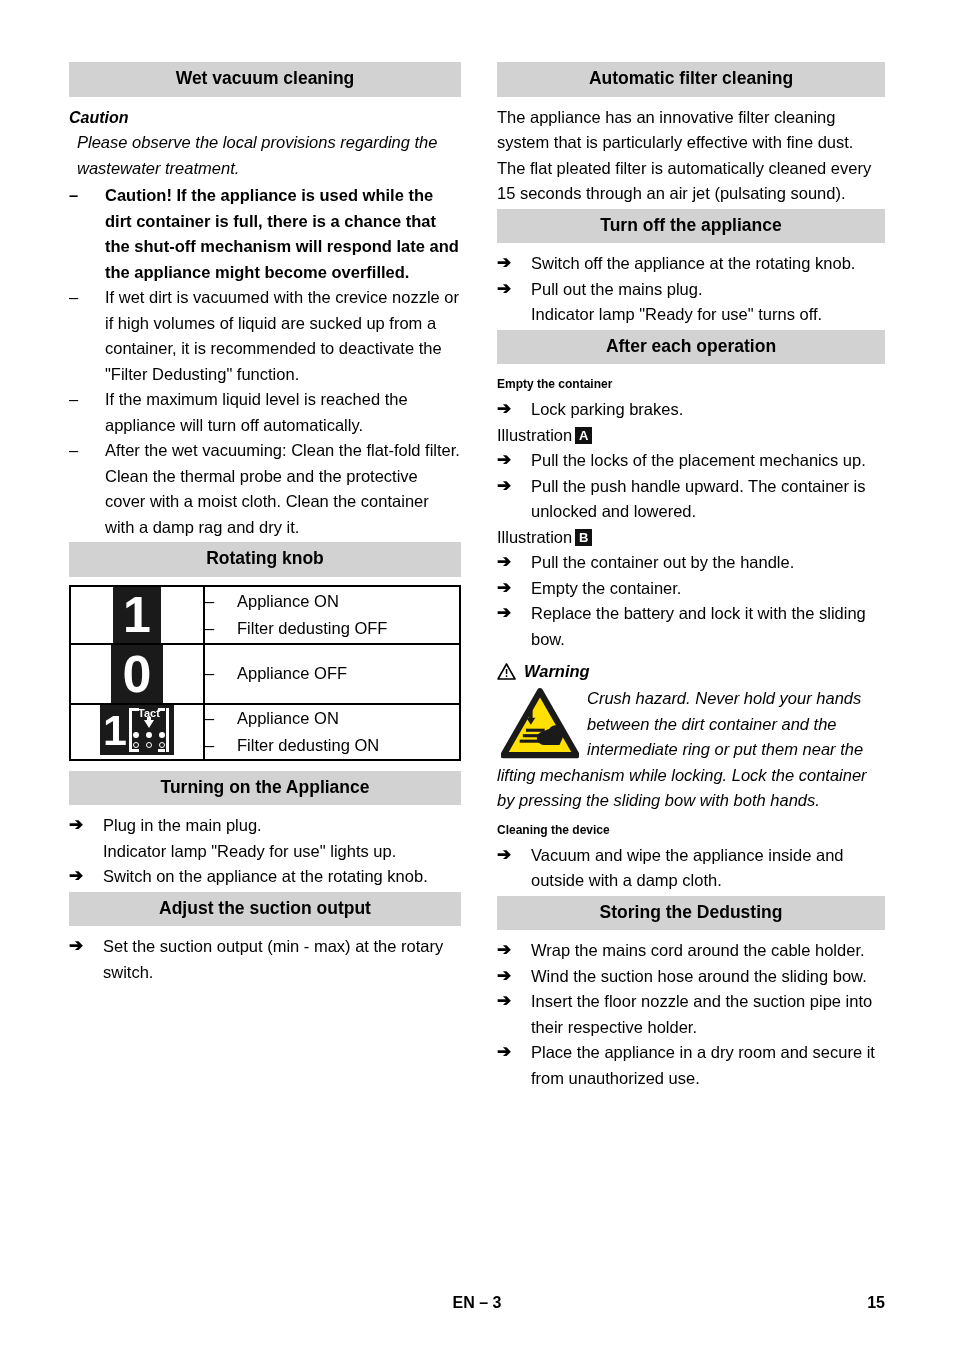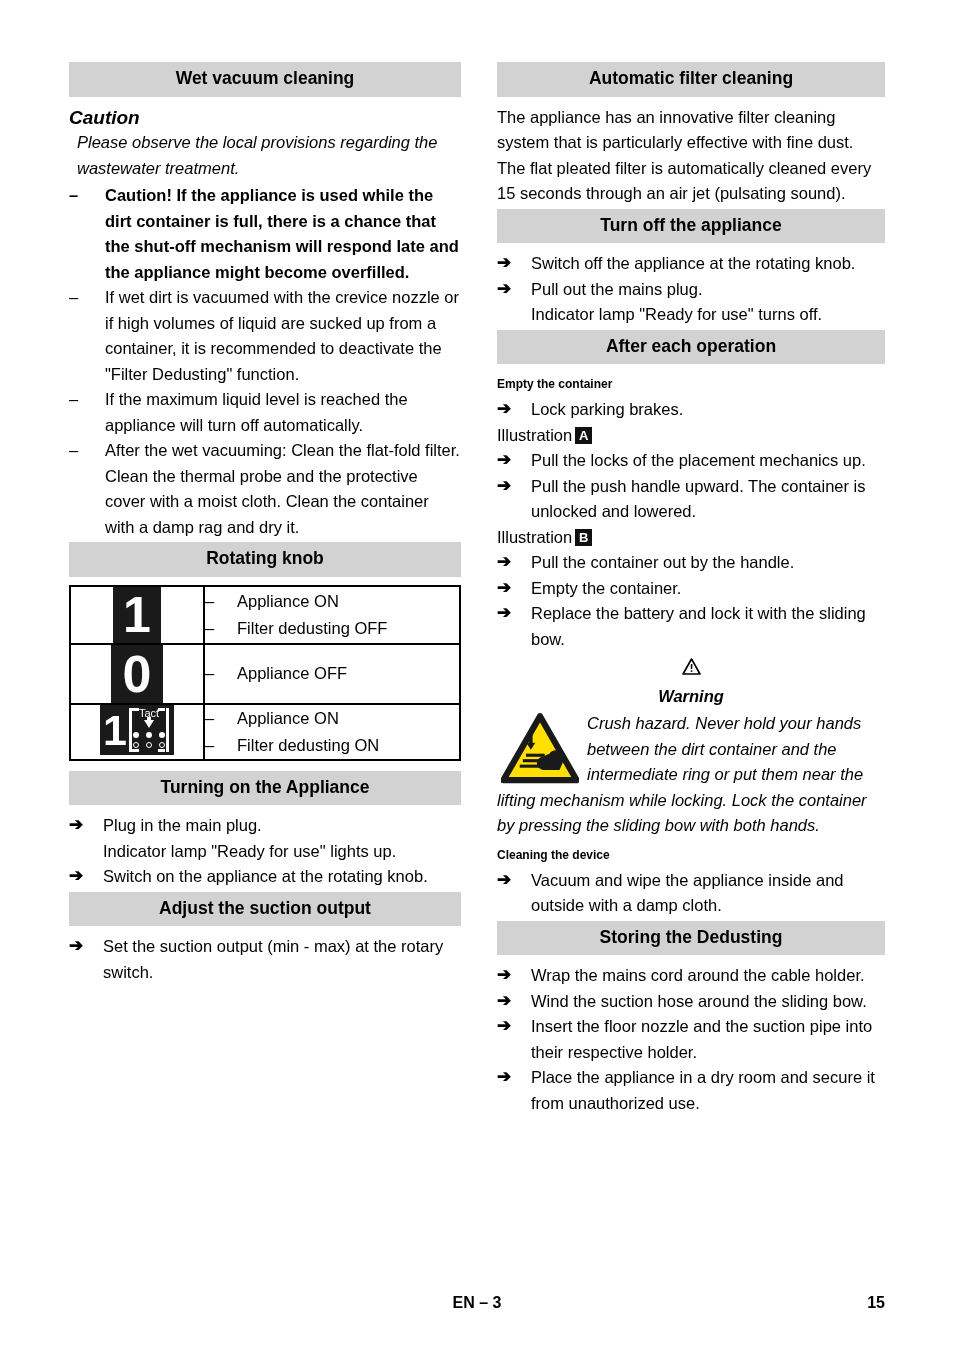--- a/index.html
+++ b/index.html
@@ -51,21 +51,21 @@
   }
   p.ital {
     font-style: italic;
     font-size: 16.5px;
     line-height: 25.5px;
     margin: 0 0 2px 8px;
   }
   .caution-head {
     font-style: italic;
     font-weight: bold;
-    font-size: 19px;
+    font-size: 16px;
     line-height: 25.5px;
     margin: 0;
   }
   .sub-head {
     font-weight: bold;
     font-size: 12px;
     line-height: 25px;
     margin: 4px 0 0 0;
   }
   
@@ -187,21 +187,21 @@
   .glyph-tact .t-box:after { bottom: 0; box-shadow: 26px 0 0 #fff; }
   .glyph-tact .t-label {
     position: absolute;
     left: 31px;
     top: 2px;
     width: 36px;
     text-align: center;
     font-size: 11px;
     line-height: 12px;
     color: #fff;
-    font-weight: normal;
+    font-weight: bold;
   }
   .glyph-tact .t-arrow {
     position: absolute;
     left: 44px;
     top: 15px;
     width: 0; height: 0;
     border-left: 5px solid transparent;
     border-right: 5px solid transparent;
     border-top: 8px solid #fff;
   }
@@ -263,21 +263,20 @@
   
   .warn-head {
     font-weight: bold;
     font-style: italic;
     font-size: 16.5px;
     line-height: 26px;
     margin: 6px 0 2px 0;
     display: flex;
     align-items: center;
     gap: 8px;
-    flex-direction: column;
   }
   .warn-tri-small { display: block; }
   .warn-block {
     position: relative;
     font-style: italic;
     font-size: 16.5px;
     line-height: 25.5px;
   }
   .warn-ico {
     float: left;

